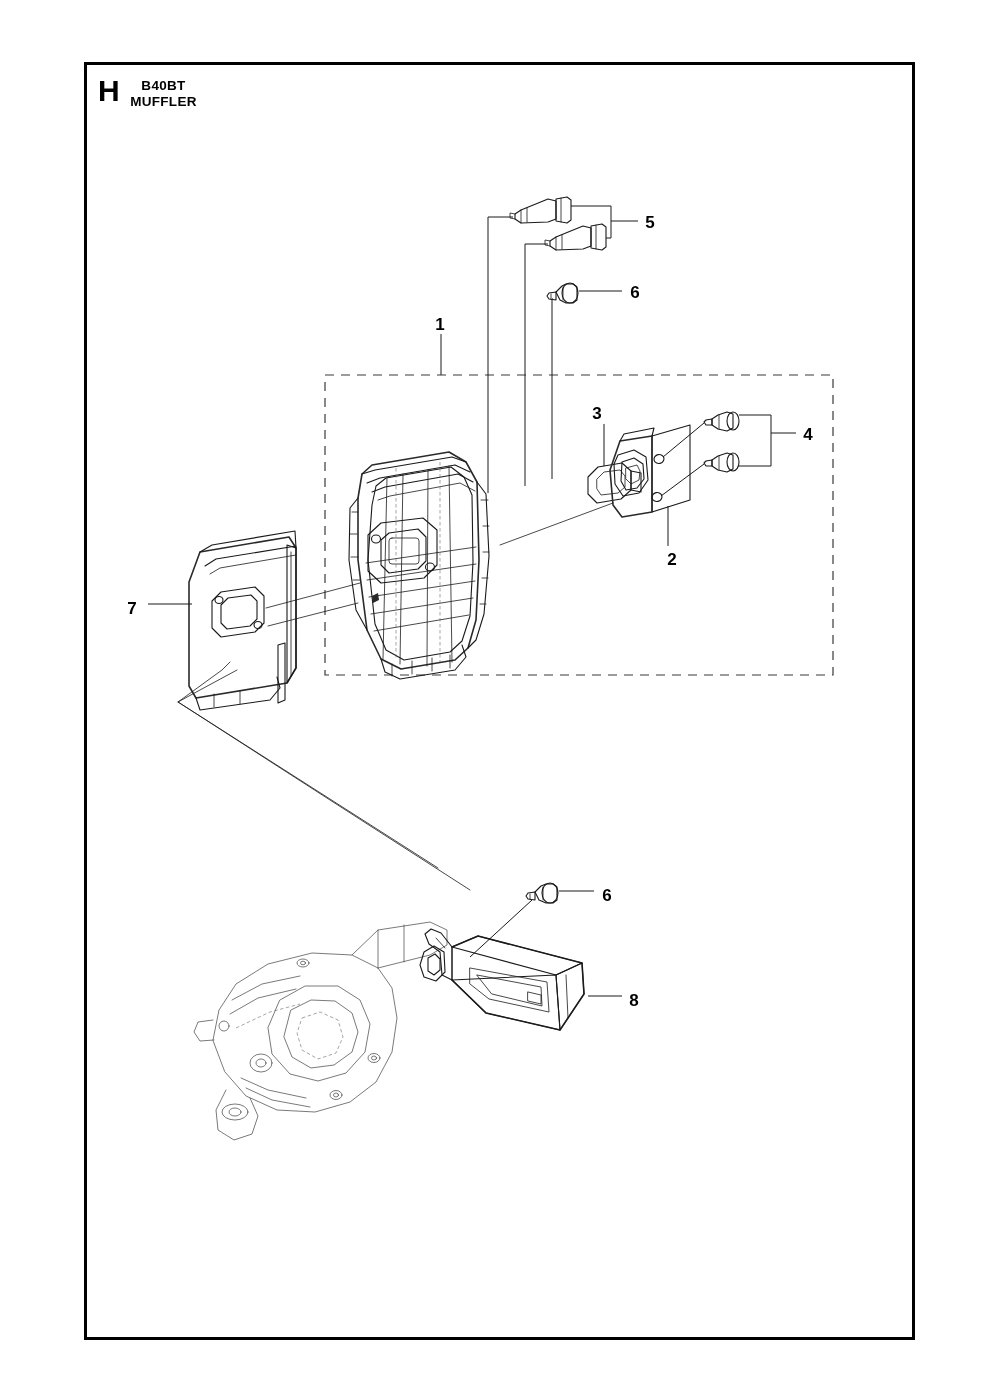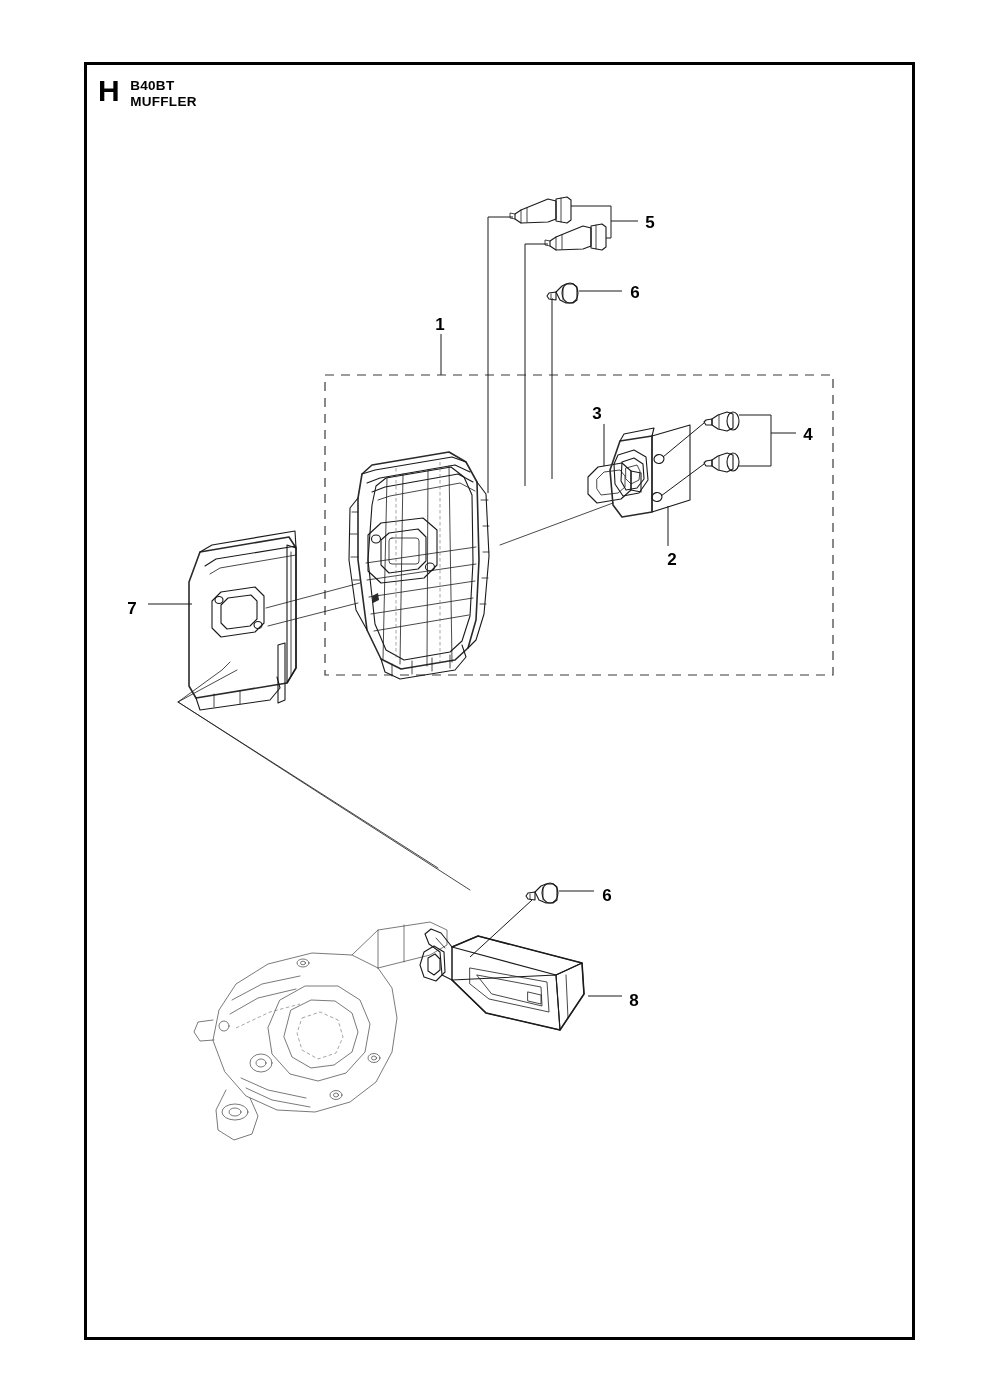--- a/index.html
+++ b/index.html
@@ -41,20 +41,21 @@
     font-size: 30px;
     font-weight: bold;
     line-height: 30px;
     color: #000;
     letter-spacing: -0.5px;
     margin-right: 11px;
     font-family: "Liberation Sans", sans-serif;
   }
   #header-titles {
     padding-top: 2px;
+    text-align: center;
   }
   .header-line {
     font-size: 13.5px;
     font-weight: bold;
     line-height: 15.5px;
     letter-spacing: 0.3px;
     color: #000;
     white-space: nowrap;
   }
   

